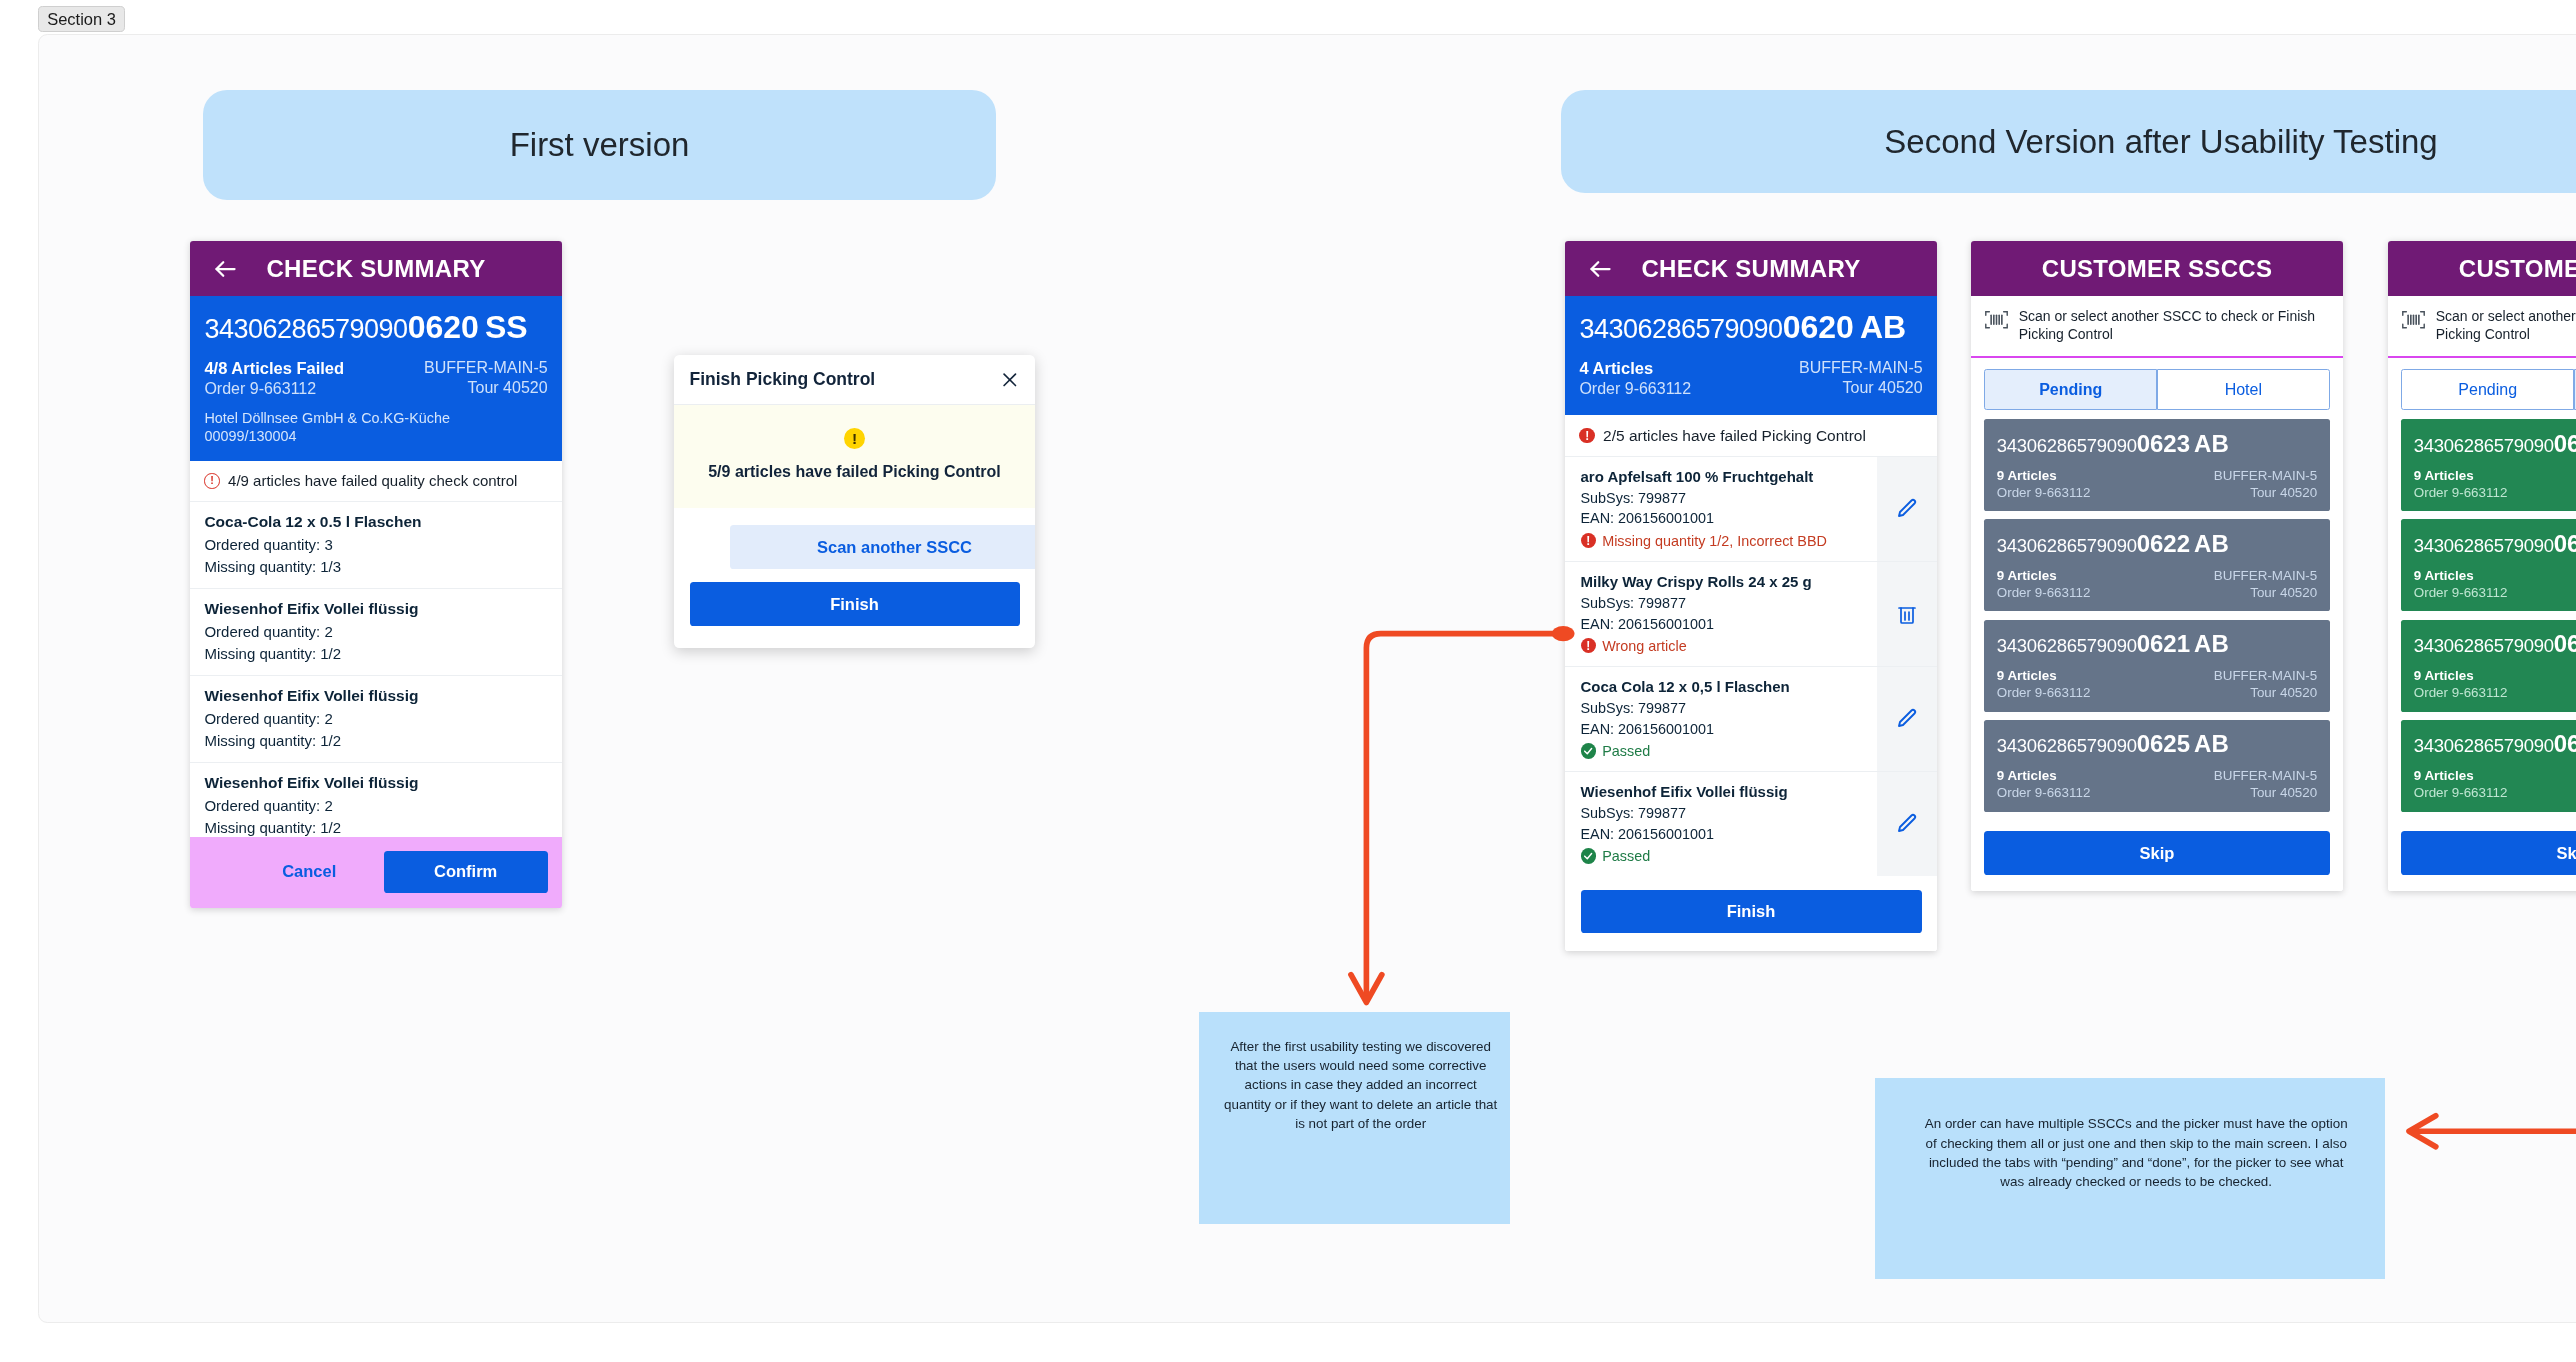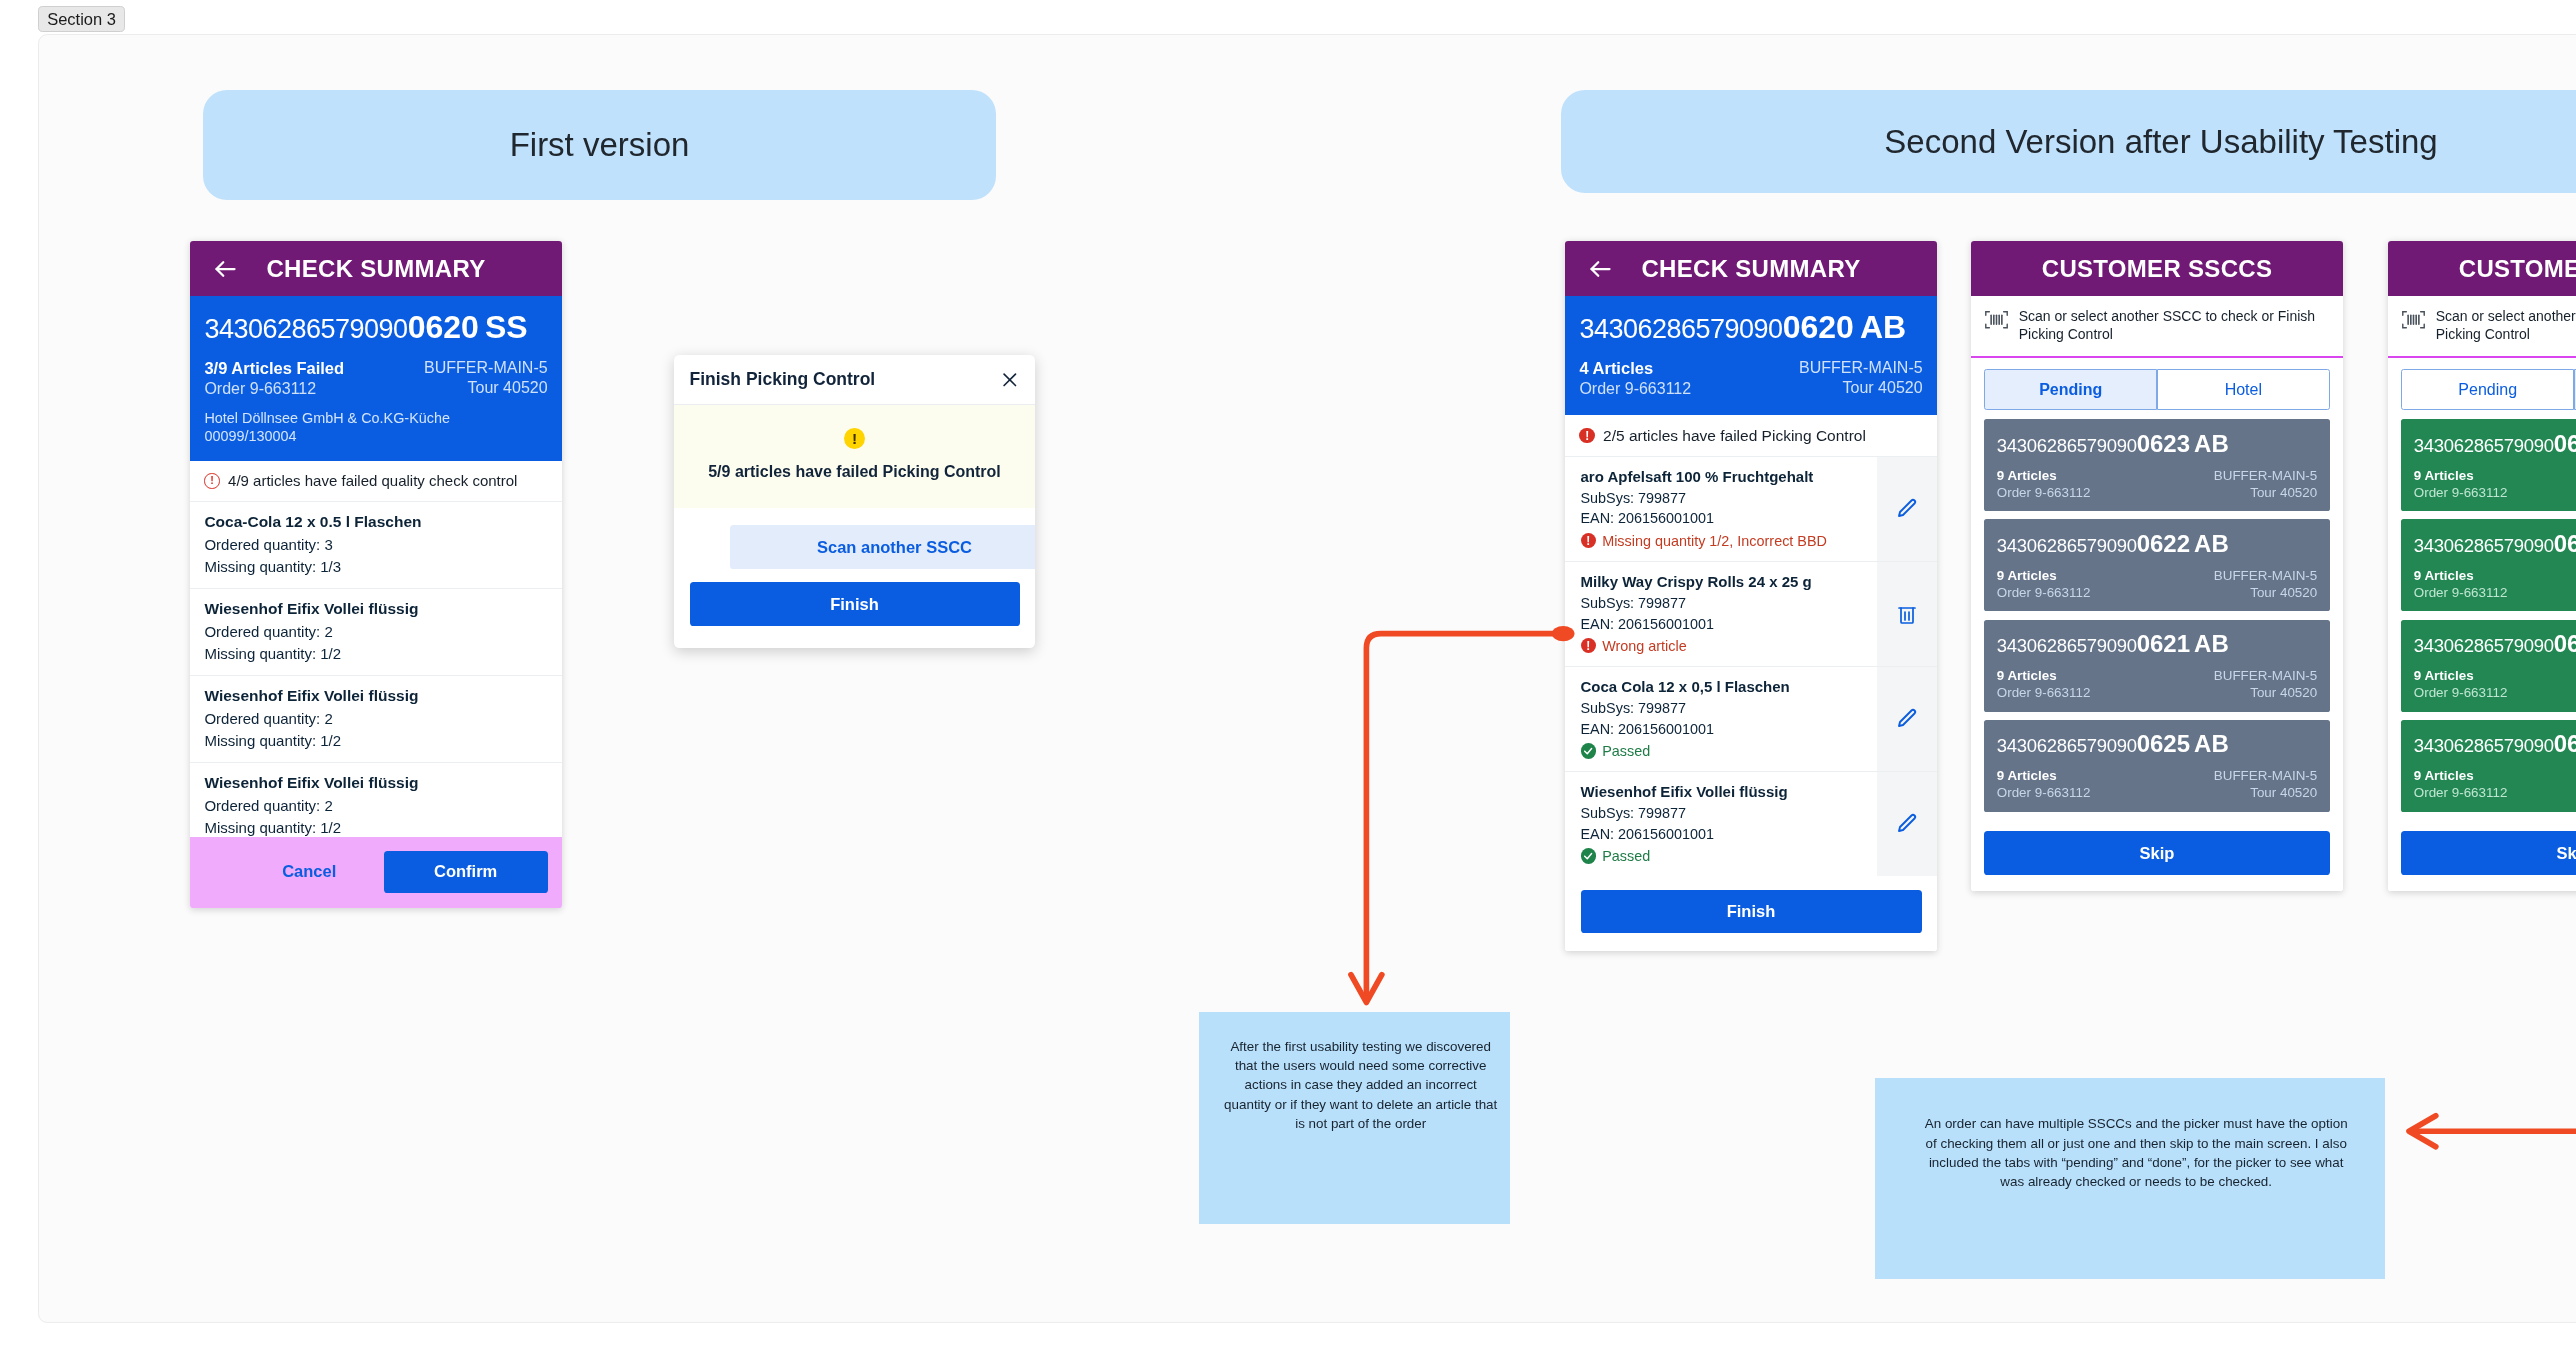--- a/index.html
+++ b/index.html
@@ -223,21 +223,21 @@
   </div>
 
   <div class="sscc-header">
     <div class="sscc-code">
       <span class="prefix">34306286579090</span>
       <span class="suffix">0620</span>
       <span class="letters">SS</span>
     </div>
     <div class="sscc-meta">
       <div>
-        <div class="l1">3/9 Articles Failed</div>
+        <div class="l1">4/8 Articles Failed</div>
         <div class="l2">Order 9-663112</div>
       </div>
       <div>
         <div class="r1">BUFFER-MAIN-5</div>
         <div class="r2">Tour 40520</div>
       </div>
     </div>
     <div class="sscc-customer" style="white-space:pre-line">Hotel Döllnsee GmbH &amp; Co.KG-Küche
 00099/130004</div>
   </div>

